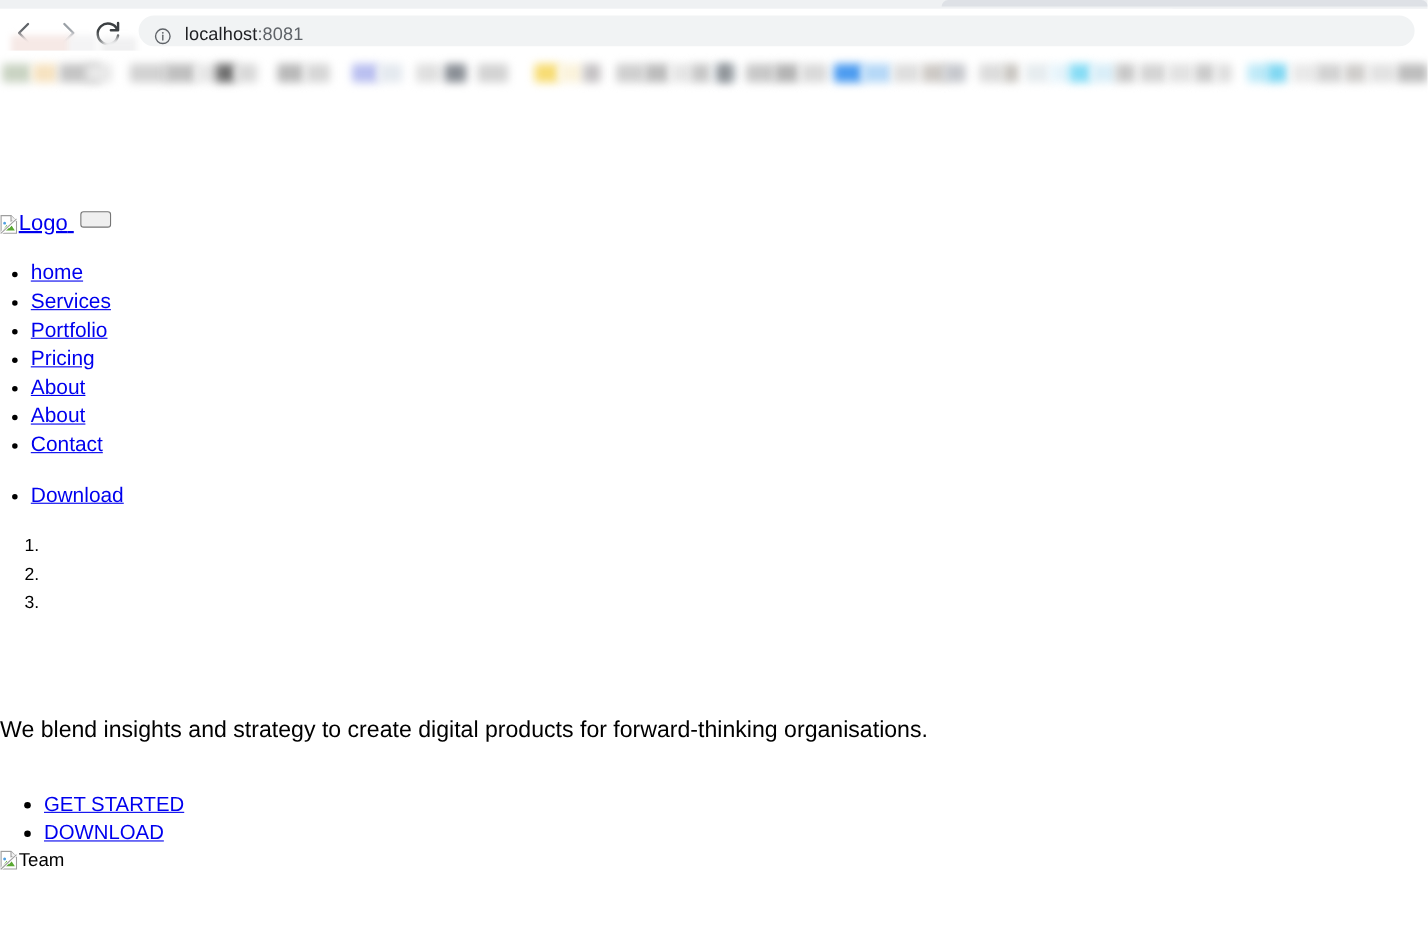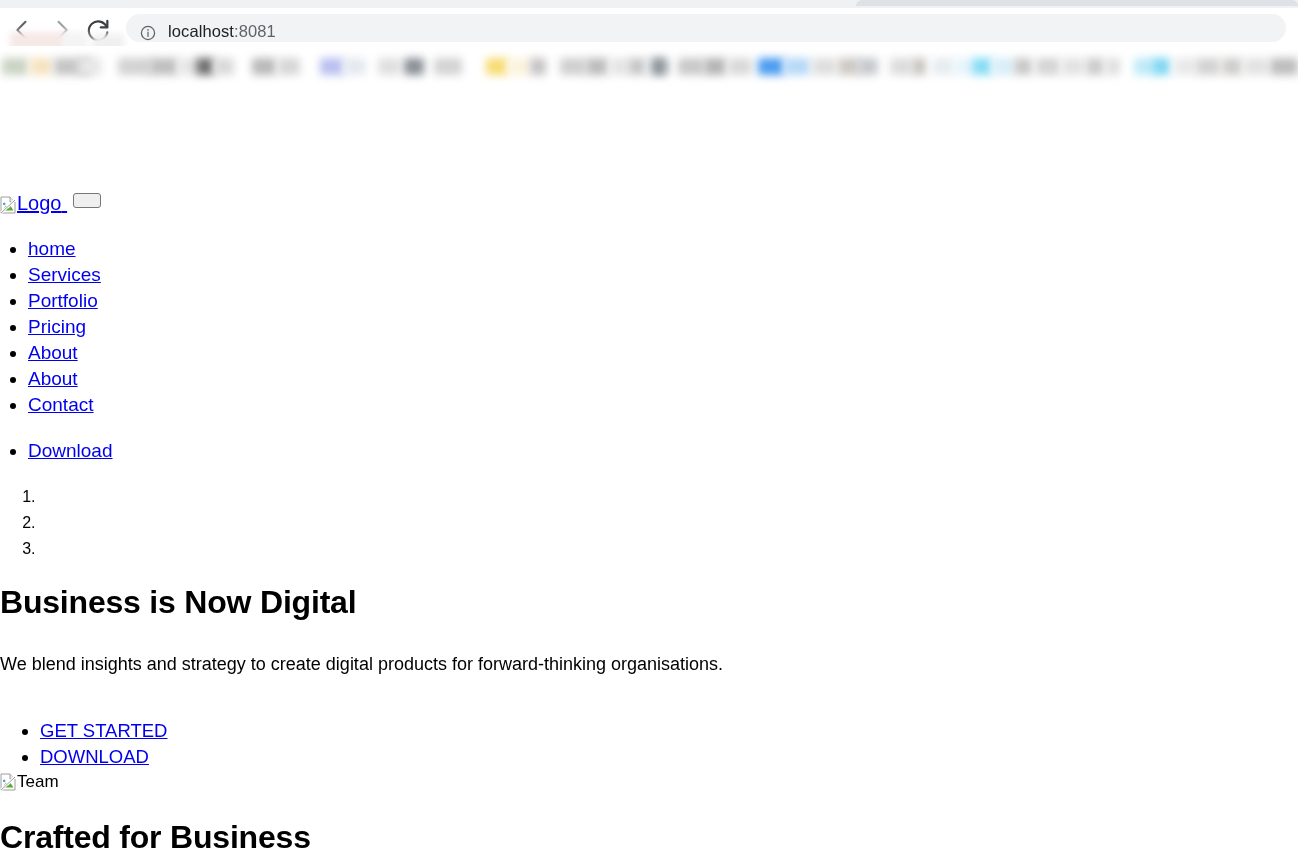--- a/index.html
+++ b/index.html
@@ -182,21 +182,21 @@
     margin: 0;
     font-size: 32px;
     line-height: 37px;
     font-weight: bold;
     letter-spacing: -0.2px;
   }
   p.hero-sub {
     position: absolute;
     left: 0; top: 563px;
     margin: 0;
-    font-size: 18px;
+    font-size: 21px;
     line-height: 22px;
     white-space: nowrap;
   }
   ul.cta-list {
     position: absolute;
     left: 0;
     margin: 0;
     padding-left: 40px;
     list-style: disc outside;
     font-size: 18.5px;
@@ -378,21 +378,20 @@
       <a class="plain-link" href="#">Download</a>
     </li>
   </ul>
 
   <ol class="carousel-indicators">
     <li></li>
     <li></li>
     <li></li>
   </ol>
 
-  <h1 class="hero-title">Business is Now Digital</h1>
   <p class="hero-sub">We blend insights and strategy to create digital products for forward-thinking organisations.</p>
 
   <ul class="cta-list" id="cta-hero">
     <li>
       <a class="plain-link" href="#">GET STARTED</a>
     </li>
     <li>
       <a class="plain-link" href="#">DOWNLOAD</a>
     </li>
   </ul>
@@ -403,15 +402,14 @@
         <path d="M1 1 H10 L15 6 V17 H1 Z" fill="#ffffff" stroke="#9e9e9e" stroke-width="1"></path>
         <path d="M10 1 L10 6 L15 6" fill="#f0f0f0" stroke="#9e9e9e" stroke-width="1"></path>
         <path d="M2.5 14.5 L6 9.5 L8.5 12.5 L10.5 10 L13.5 14.5 Z" fill="#5aa832"></path>
         <path d="M4.2 6.6 a1.3 1.3 0 1 0 0.01 0" fill="#4f9fe0"></path>
         <path d="M1 17 L15 4" stroke="#ffffff" stroke-width="2.6"></path>
         <path d="M1 17 L15 4" stroke="#9e9e9e" stroke-width="1"></path>
       </svg>
     </span><span>Team</span>
   </div>
 
-  <h1 class="section-title">Crafted for Business</h1>
 
 </div>
 
 </body></html>

